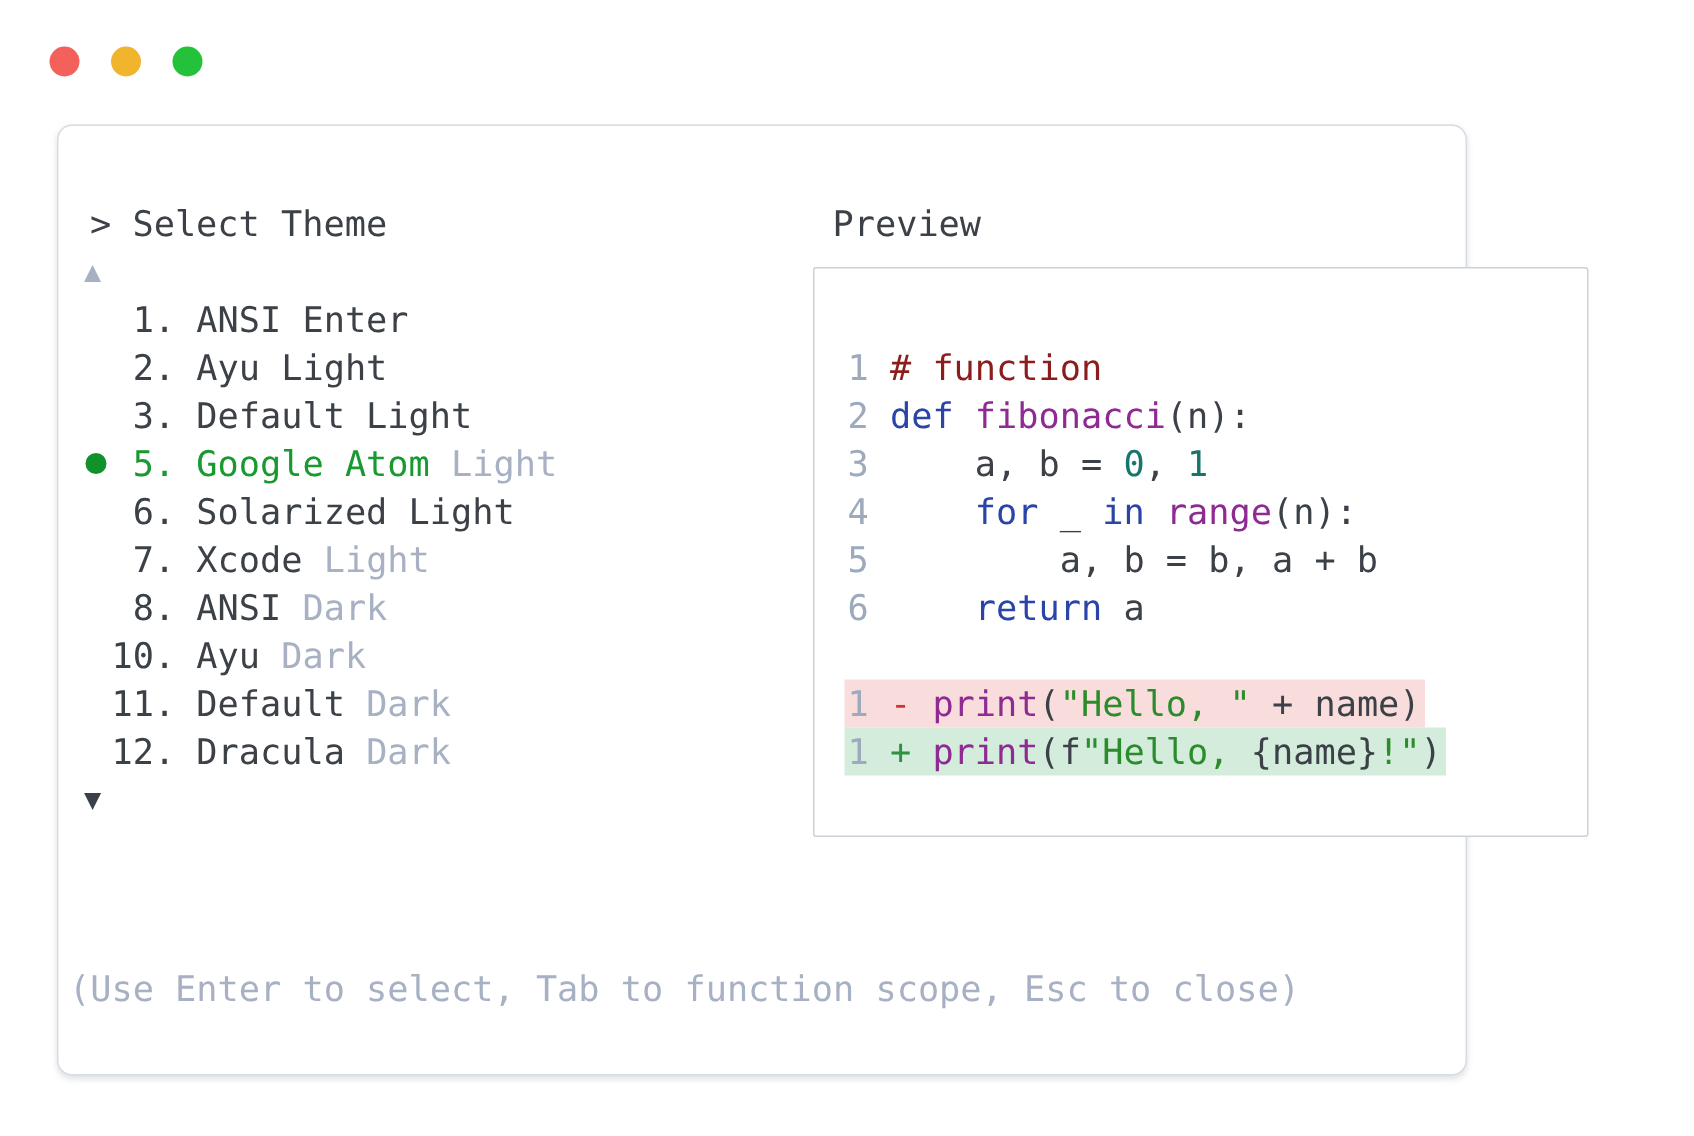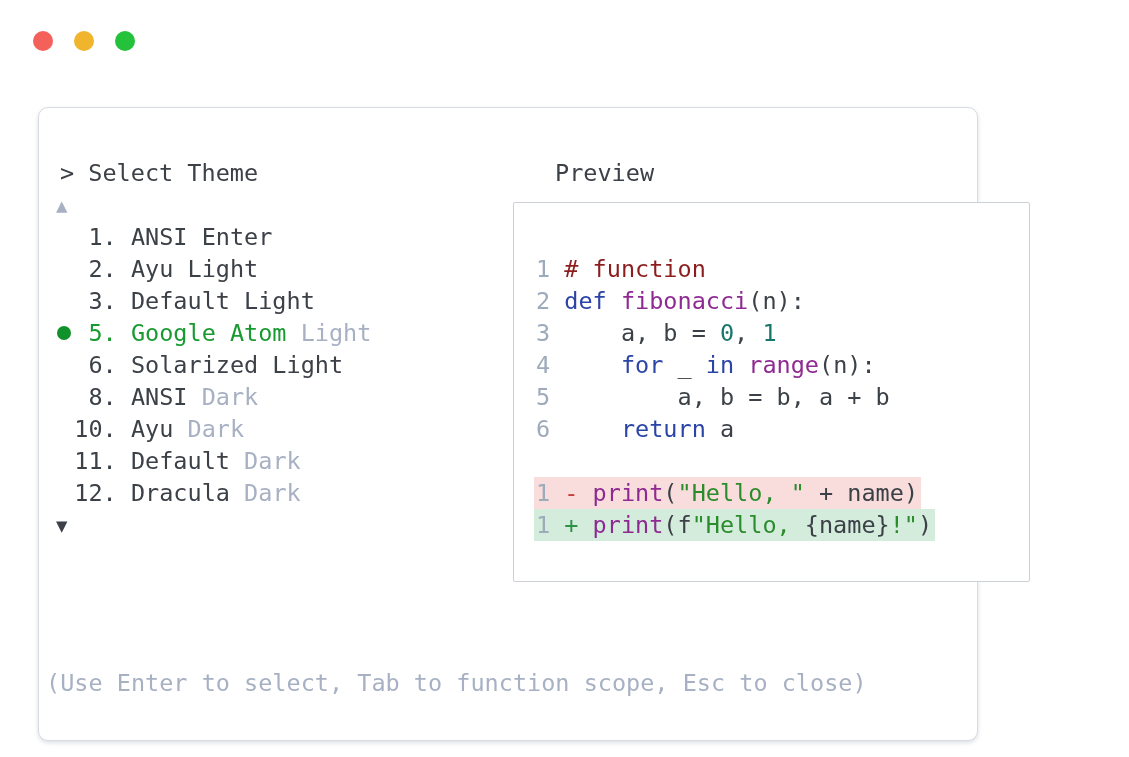--- a/index.html
+++ b/index.html
@@ -8,41 +8,41 @@
   .mono{font-family:"DejaVu Sans Mono","Liberation Mono",monospace;
         font-size:23.5px;line-height:32px;white-space:pre;color:var(--text-dark);}
 
   
   .traffic-lights{position:absolute;left:33px;top:31px;display:flex;gap:21px;}
   .tl-dot{width:20px;height:20px;border-radius:50%;}
 
   
   .panel{position:absolute;left:38px;top:83px;width:940px;height:634px;
          background:#ffffff;border:1.5px solid var(--border);border-radius:10px;
-         box-shadow:0 2px 4px rgba(130,140,160,.28);box-sizing:border-box;margin-top:24px;}
+         box-shadow:0 2px 4px rgba(130,140,160,.28);box-sizing:border-box;}
 
   
   .left-col{position:absolute;left:7px;top:49px;width:470px;}
   .row{height:32px;line-height:32px;}
   .prompt{padding-left:14px;}
   .scroll-ind{padding-left:10px;font-size:19px;}
   .scroll-up{color:var(--muted);}
   .scroll-down{color:var(--text-dark);}
   .theme-list{list-style:none;margin:0;padding:0;}
   .theme-item{position:relative;height:32px;line-height:32px;cursor:default;}
   .bullet{position:absolute;left:11px;top:9px;width:14px;height:14px;border-radius:50%;
           background:var(--bullet-green);}
   .sel{color:var(--accent-green);}
   .variant{color:var(--muted);}
 
   .footer-hint{position:absolute;left:7px;top:559px;color:var(--muted);}
 
   
   .preview-title{position:absolute;left:516px;top:49px;height:32px;line-height:32px;}
-  .preview-box{position:absolute;left:474px;top:94px;width:517px;height:380px;
+  .preview-box{position:absolute;left:503px;top:94px;width:517px;height:380px;
                border:1.5px solid var(--preview-border);border-radius:2px;
                box-sizing:border-box;background:#ffffff;overflow:hidden;}
   .code-area{padding:50px 0 0 22px;}
   .code-row{height:32px;line-height:32px;white-space:pre;font-size:23.5px;}
   .linenum{color:var(--linenum);}
   .spacer-row{height:32px;}
   .diff-bg{display:inline-block;padding:0 3px 0 2px;margin-left:-2px;}
   .bg-removed{background:var(--diff-removed-bg);}
   .bg-added{background:var(--diff-added-bg);}
   .sign-removed{color:var(--diff-minus);}
@@ -68,20 +68,21 @@
 
   <div class="left-col">
     <div class="row mono prompt">&gt; Select Theme</div>
     <div class="row mono scroll-ind scroll-up">▲</div>
     <ul class="theme-list" id="theme-list">
         <li class="theme-item mono"><span class="">   1. </span><span class="">ANSI Enter</span></li>
         <li class="theme-item mono"><span class="">   2. </span><span class="">Ayu Light</span></li>
         <li class="theme-item mono"><span class="">   3. </span><span class="">Default Light</span></li>
         <li class="theme-item mono"><span class="bullet"></span><span class="sel">   5. </span><span class="sel">Google Atom</span><span class="variant"> Light</span></li>
         <li class="theme-item mono"><span class="">   6. </span><span class="">Solarized Light</span></li>
+        <li class="theme-item mono"><span class="">   7. </span><span class="">Xcode</span><span class="variant"> Light</span></li>
         <li class="theme-item mono"><span class="">   8. </span><span class="">ANSI</span><span class="variant"> Dark</span></li>
         <li class="theme-item mono"><span class="">  10. </span><span class="">Ayu</span><span class="variant"> Dark</span></li>
         <li class="theme-item mono"><span class="">  11. </span><span class="">Default</span><span class="variant"> Dark</span></li>
         <li class="theme-item mono"><span class="">  12. </span><span class="">Dracula</span><span class="variant"> Dark</span></li>
       </ul>
     <div class="row mono scroll-ind scroll-down">▼</div>
   </div>
 
   <div class="preview-title mono">Preview</div>
 

